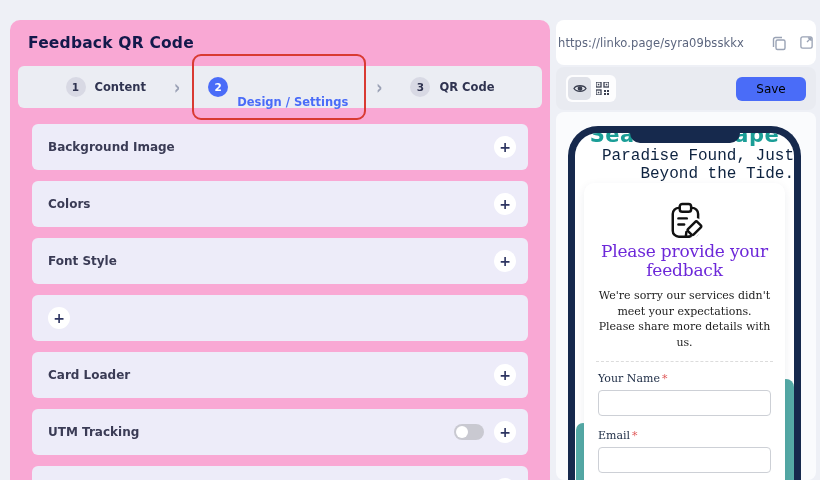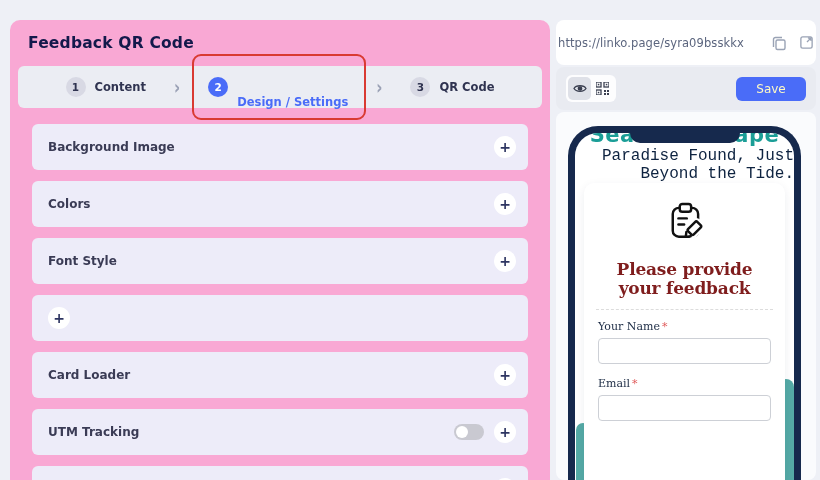--- a/index.html
+++ b/index.html
@@ -40,21 +40,21 @@
   .url-text { font-size:11.5px; color:#5b657e; flex:1; letter-spacing:.1px; }
   .url-icons { display:flex; gap:12px; align-items:center; }
   .url-icons svg { display:block; cursor:pointer; }
 
   .toolbar { position:absolute; left:556px; top:67px; width:260px; height:43px; background:#e9ebf1;
     border-radius:8px; display:flex; align-items:center; padding:0 10px; }
   .seg-control { background:#fdfdfe; border-radius:6px; padding:2px; display:flex; }
   .seg-btn { width:23px; height:23px; display:flex; align-items:center; justify-content:center;
     border-radius:5px; cursor:pointer; }
   .seg-btn.selected { background:#dfe1e8; }
-  .save-btn { margin-left:auto; width:70px; height:24px; background:#4a6cf8; color:#fef9c3;
+  .save-btn { margin-left:auto; width:70px; height:24px; background:#4a6cf8; color:#000000;
     border:none; border-radius:6px; font-size:12px; font-family:inherit; cursor:pointer; }
 
   .preview-area { position:absolute; left:556px; top:112px; width:260px; height:368px;
     background:#fafbfd; border-radius:8px; }
 
   .phone { position:absolute; left:568px; top:126px; width:233px; height:360px;
     border:7px solid #16294d; border-bottom:none; border-radius:30px 30px 0 0;
     background:#fff; overflow:hidden; }
   .screen { position:relative; width:100%; height:100%; font-family:"DejaVu Serif","Liberation Serif",serif; }
   .notch { position:absolute; top:0; left:50%; transform:translateX(-50%);
@@ -65,22 +65,22 @@
     font-size:16px; color:#0e2340; z-index:2;font-family:Liberation Mono, monospace; }
 
   .decor-bar { position:absolute; background:#55aaa6; z-index:1; }
   .decor-left { left:1px; top:290px; width:14px; height:70px; border-radius:7px 7px 0 0; }
   .decor-right { right:0; top:246px; width:16px; height:114px; border-radius:8px 8px 0 0; }
 
   .form-card { position:absolute; left:9px; width:201px; top:50px; height:380px;
     background:#fff; border-radius:10px; box-shadow:0 3px 10px rgba(30,40,80,.08);
     padding:12px 14px; z-index:2; }
   .fb-icon { display:block; margin:5px auto 0; }
-  .fb-heading { margin-top:18px; text-align:center; font-size:17px; font-weight:bold;
-    color:#7f1d1d; line-height:1.13; letter-spacing:-.2px; }
+  .fb-heading { margin-top:0; text-align:center; font-size:17px; font-weight:normal;
+    color:#6d28d9; line-height:1.13; letter-spacing:-.2px; }
   .fb-desc { margin-top:8px; text-align:center; font-size:11px; color:#1d1d1d; line-height:1.4; }
   .fb-divider { margin:11px -2px 10px; border-top:1px dashed #dcdcdc; }
   .field { margin-bottom:13px; }
   .field-label { font-size:11px; color:#1c2b44; margin-bottom:5px; }
   .req { color:#e05b5b; margin-left:2px; }
   .field-input { width:100%; height:26px; border:1px solid #cdd0d6; border-radius:4px;
     background:#fff; outline:none; font-family:inherit; }
 </style>
 </head>
 <body>
@@ -199,20 +199,21 @@
         <rect x="18" y="4.5" width="13" height="9" rx="3" fill="#fff"></rect>
         <line x1="16.5" y1="21" x2="26" y2="21"></line>
         <line x1="16.5" y1="28" x2="23" y2="28"></line>
         <g transform="rotate(45 33 34)">
           <rect x="28.5" y="24" width="9" height="15" rx="2" fill="#fff" stroke="#fff" stroke-width="8"></rect>
           <rect x="28.5" y="24" width="9" height="15" rx="2" fill="#fff" stroke="#111"></rect>
           <path d="M29.5 41 L33 45.5 L36.5 41" fill="#fff" stroke="#111"></path>
         </g>
       </svg>
       <div class="fb-heading">Please provide your feedback</div>
+      <div class="fb-desc">We're sorry our services didn't meet your expectations. Please share more details with us.</div>
       <div class="fb-divider"></div>
 
       <div class="field">
         <div class="field-label"><span>Your Name</span><span class="req">*</span></div>
         <input class="field-input" type="text" style="">
       </div>
       <div class="field">
         <div class="field-label"><span>Email</span><span class="req">*</span></div>
         <input class="field-input" type="text" style="">
       </div>

